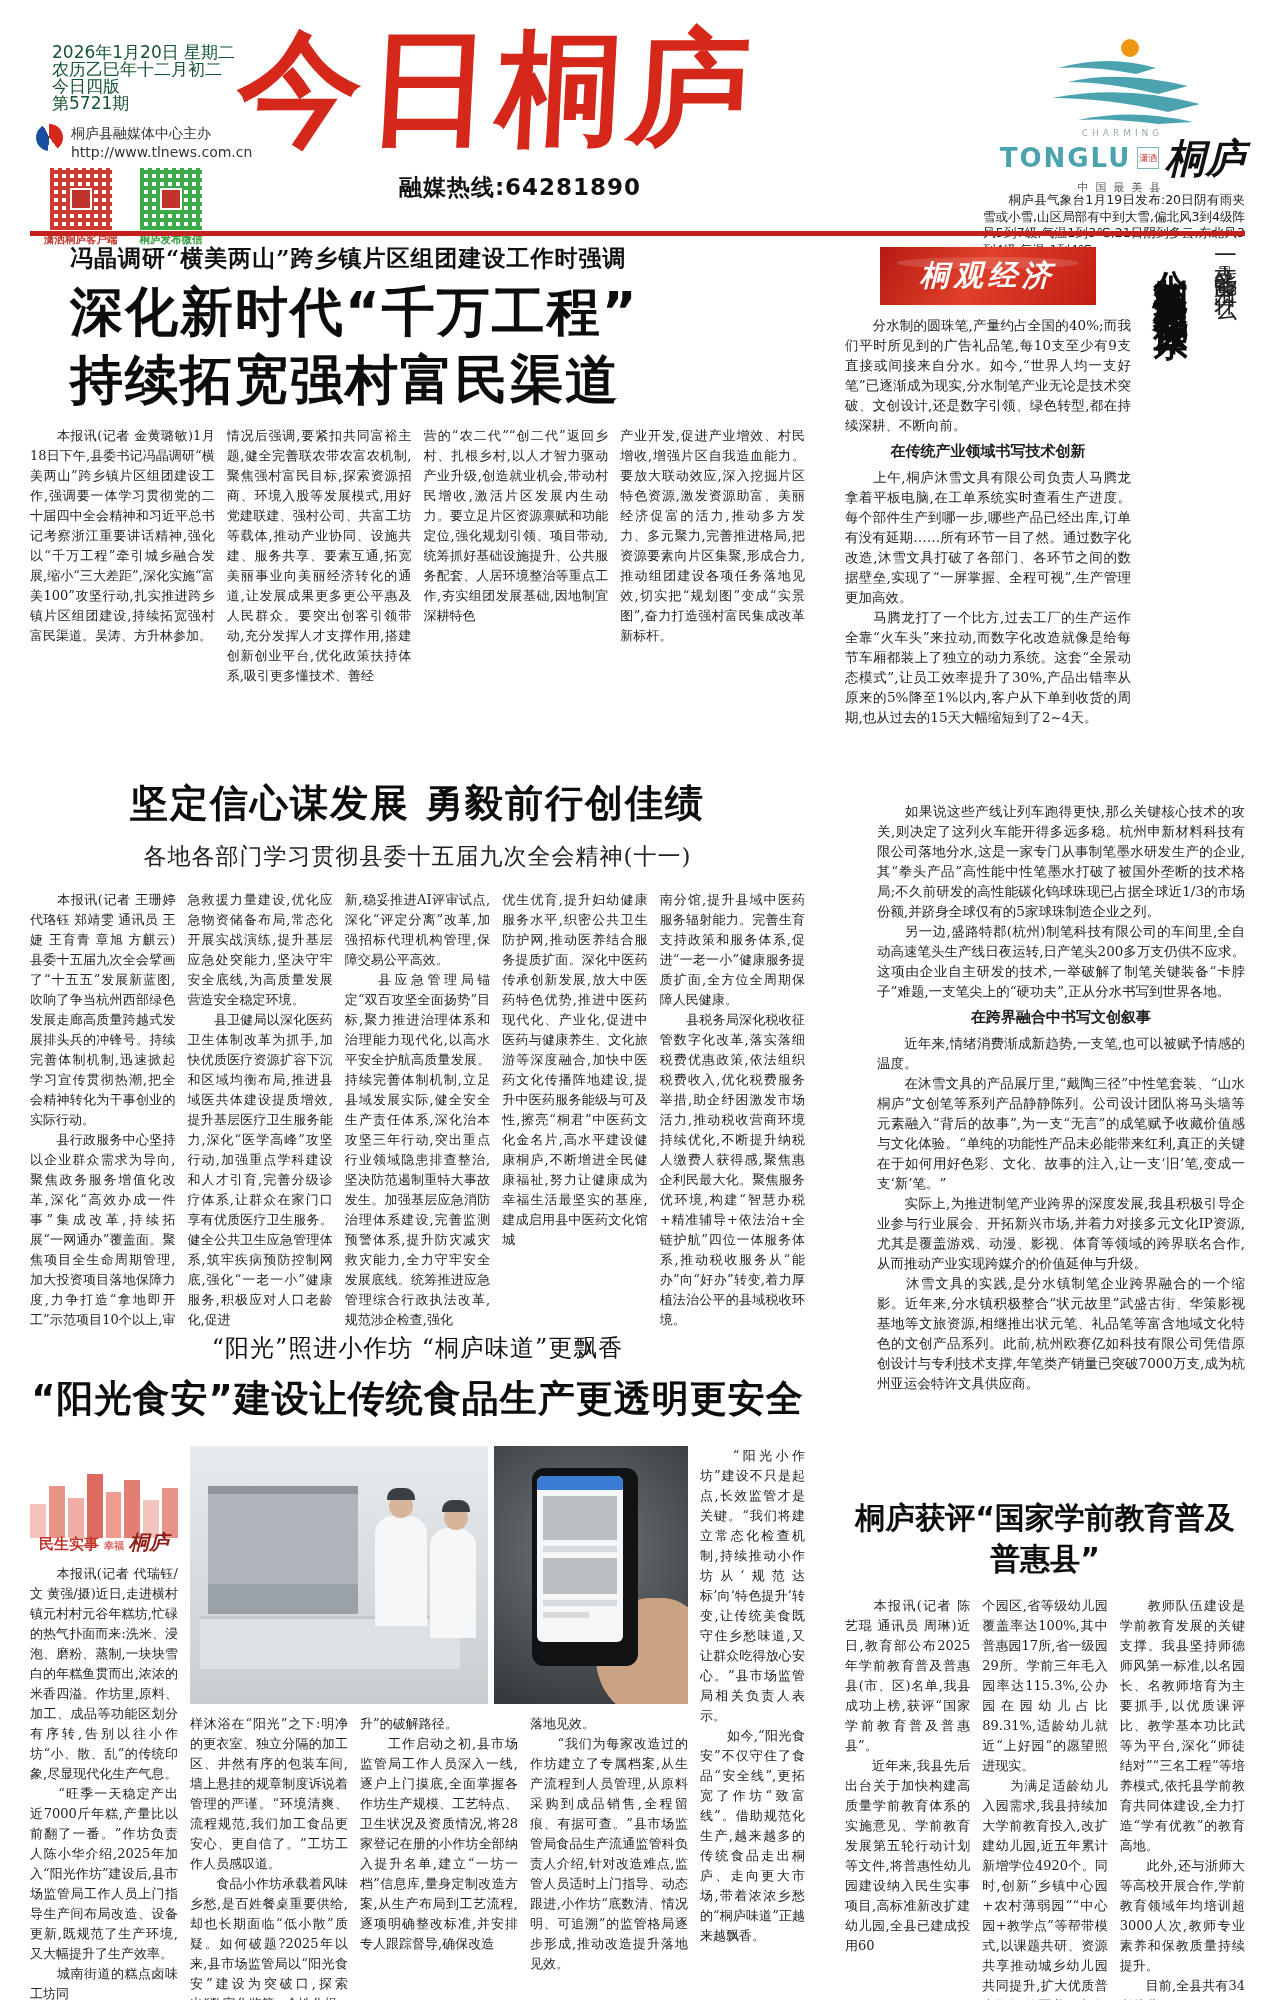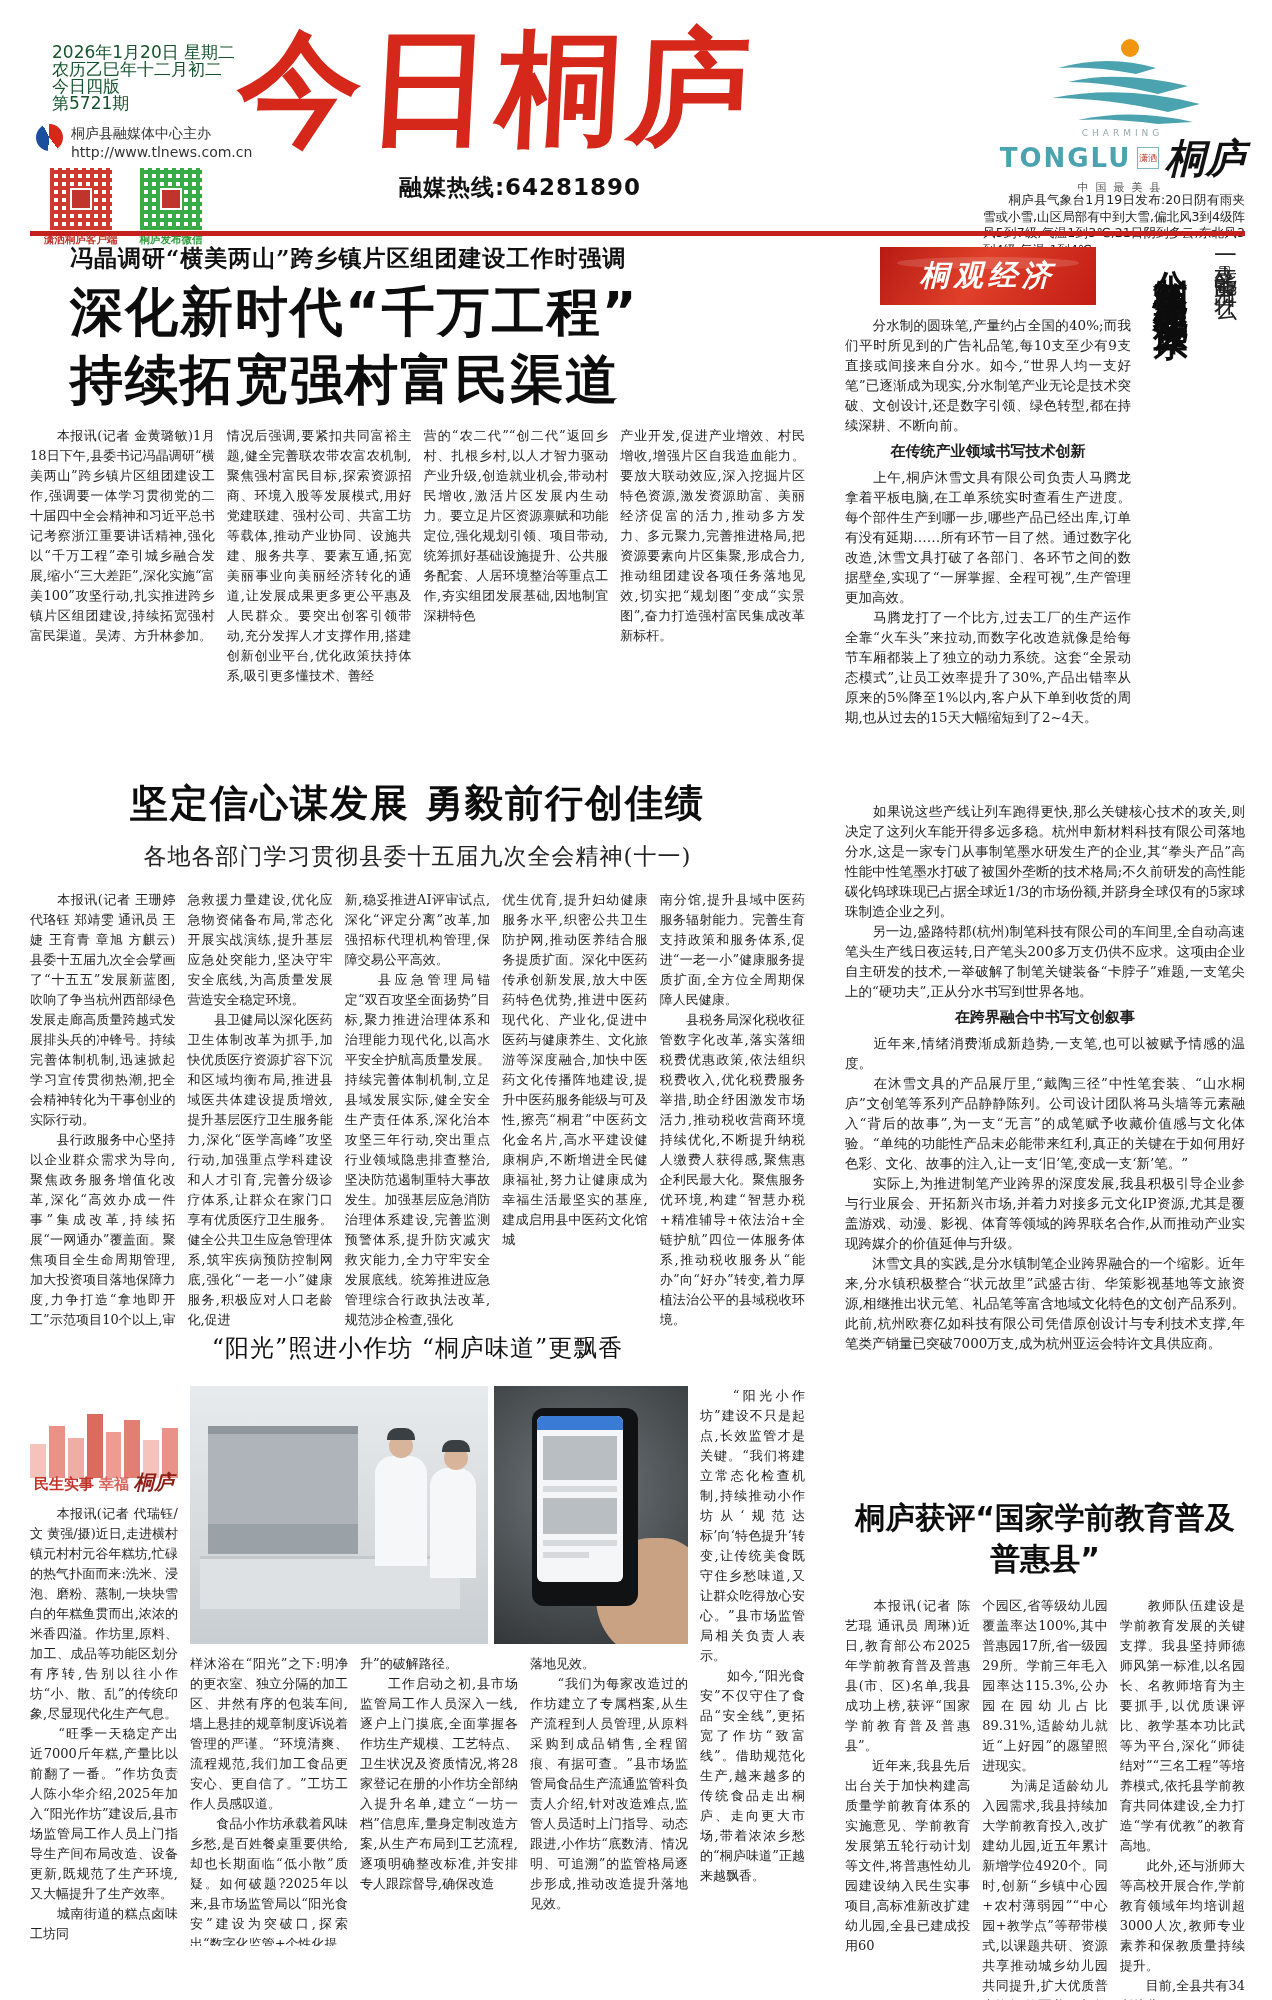--- a/index.html
+++ b/index.html
@@ -75,21 +75,21 @@
   .a3 .head{font-size:37px;font-weight:900;color:#0d0d0d;text-align:center;
             letter-spacing:1px;margin-top:10px;}
   .a3 .layout{display:flex;gap:12px;margin-top:22px;height:560px;}
   .a3col1{width:148px;display:flex;flex-direction:column;}
   .minsheng{width:148px;height:110px;position:relative;overflow:hidden;margin-bottom:8px;}
   .skyline{position:absolute;left:0;bottom:18px;width:100%;height:70px;display:flex;
            align-items:flex-end;gap:3px;}
   .skyline div{flex:1;}
   .ms-text{position:absolute;left:0;bottom:0;width:100%;text-align:center;white-space:nowrap;}
   .ms-t1{font-size:15px;font-weight:900;color:#c1342b;}
-  .ms-t2{font-size:15px;font-weight:900;color:#d9625a;}
+  .ms-t2{font-size:10px;font-weight:900;color:#d9625a;}
   .ms-t3{font-size:20px;font-weight:900;color:#8e1f18;font-style:italic;}
   .a3mid{width:498px;display:flex;flex-direction:column;}
   .photos{display:flex;gap:6px;height:258px;margin-bottom:10px;}
   .photo1{width:298px;position:relative;overflow:hidden;background:linear-gradient(#e8ebed,#c9ced2);}
   .photo2{width:194px;position:relative;overflow:hidden;background:radial-gradient(circle at 45% 40%,#70767a,#2f3336);}
   .a3mid .cols{flex:1;}
   .a3colR{width:105px;overflow:hidden;text-align:justify;white-space:pre-wrap;
           font-size:13px;line-height:20px;}
   .a3col1 .bodycol{flex:1;}
 
@@ -123,21 +123,21 @@
   .banner::after{content:"";position:absolute;left:8%;top:18%;width:84%;height:20%;
                  background:rgba(255,255,255,.15);border-radius:50%;}
   .banner span{color:#fff;font-size:29px;font-weight:bold;font-style:italic;letter-spacing:5px;}
   .fs p{margin:0;text-align:justify;white-space:pre-wrap;font-size:13.5px;line-height:20px;color:#1f1f1f;}
   .fs .sh{font-family:"DejaVu Sans",sans-serif;font-weight:bold;text-align:center;
           font-size:15px;margin:6px 0;white-space:normal;}
   .vert{writing-mode:vertical-rl;}
   .fs-vh{width:62px;height:548px;font-size:34px;line-height:62px;font-weight:900;color:#0d0d0d;
          letter-spacing:4px;font-family:"DejaVu Sans",sans-serif;}
   .fs-vk{width:30px;height:400px;font-size:23px;line-height:30px;color:#222;letter-spacing:4px;}
-  .fs-bottom{margin-top:10px;height:628px;overflow:hidden;}
+  .fs-bottom{margin-top:10px;height:628px;overflow:hidden;margin-left:32px;}
 
   
   .edu{position:absolute;left:845px;top:1498px;width:400px;}
   .edu .head{font-size:30px;font-weight:900;color:#0d0d0d;text-align:center;letter-spacing:0px;}
   .edu .body{height:432px;margin-top:16px;}
 </style>
 </head>
 <body>
 
 <div class="page">
@@ -218,20 +218,21 @@
       <div class="bodycol">新,稳妥推进AI评审试点,深化“评定分离”改革,加强招标代理机构管理,保障交易公平高效。
 　　县应急管理局锚定“双百攻坚全面扬势”目标,聚力推进治理体系和治理能力现代化,以高水平安全护航高质量发展。持续完善体制机制,立足县域发展实际,健全安全生产责任体系,深化治本攻坚三年行动,突出重点行业领域隐患排查整治,坚决防范遏制重特大事故发生。加强基层应急消防治理体系建设,完善监测预警体系,提升防灾减灾救灾能力,全力守牢安全发展底线。统筹推进应急管理综合行政执法改革,规范涉企检查,强化</div>
       <div class="bodycol">优生优育,提升妇幼健康服务水平,织密公共卫生防护网,推动医养结合服务提质扩面。深化中医药传承创新发展,放大中医药特色优势,推进中医药现代化、产业化,促进中医药与健康养生、文化旅游等深度融合,加快中医药文化传播阵地建设,提升中医药服务能级与可及性,擦亮“桐君”中医药文化金名片,高水平建设健康桐庐,不断增进全民健康福祉,努力让健康成为幸福生活最坚实的基座,建成启用县中医药文化馆城</div>
       <div class="bodycol">南分馆,提升县域中医药服务辐射能力。完善生育支持政策和服务体系,促进“一老一小”健康服务提质扩面,全方位全周期保障人民健康。
 　　县税务局深化税收征管数字化改革,落实落细税费优惠政策,依法组织税费收入,优化税费服务举措,助企纾困激发市场活力,推动税收营商环境持续优化,不断提升纳税人缴费人获得感,聚焦惠企利民最大化。聚焦服务优环境,构建“智慧办税+精准辅导+依法治+全链护航”四位一体服务体系,推动税收服务从“能办”向“好办”转变,着力厚植法治公平的县域税收环境。</div>
     </div>
   </section>
 
   <section class="a3">
     <div class="kicker">“阳光”照进小作坊 “桐庐味道”更飘香</div>
+    <div class="head hei">“阳光食安”建设让传统食品生产更透明更安全</div>
     <div class="layout">
       <div class="a3col1">
         <div class="minsheng">
           <div class="skyline">
             <div style="height:34px;background:#f3c3bc;"></div>
             <div style="height:52px;background:#e89288;"></div>
             <div style="height:40px;background:#f0ada4;"></div>
             <div style="height:64px;background:#dd6a5e;"></div>
             <div style="height:46px;background:#ee9c92;"></div>
             <div style="height:58px;background:#e37e72;"></div>

